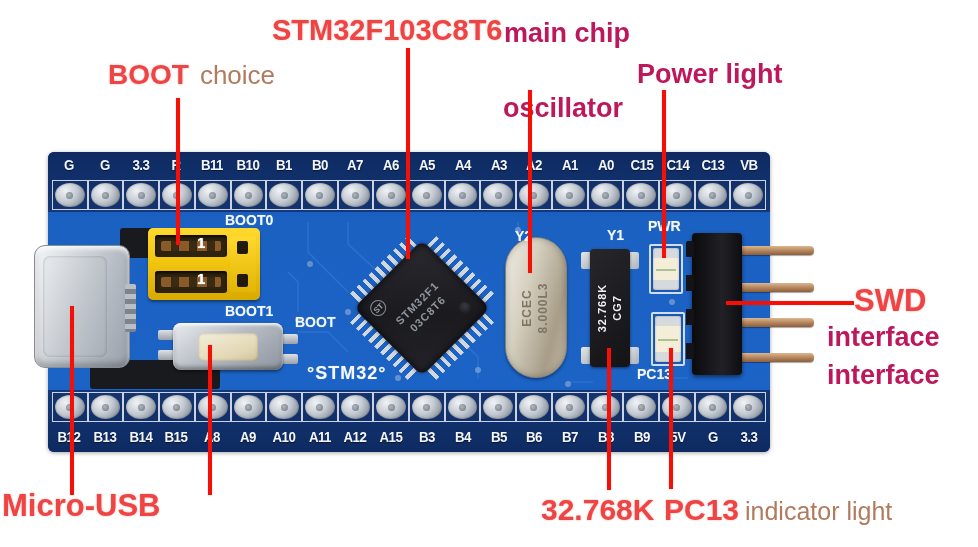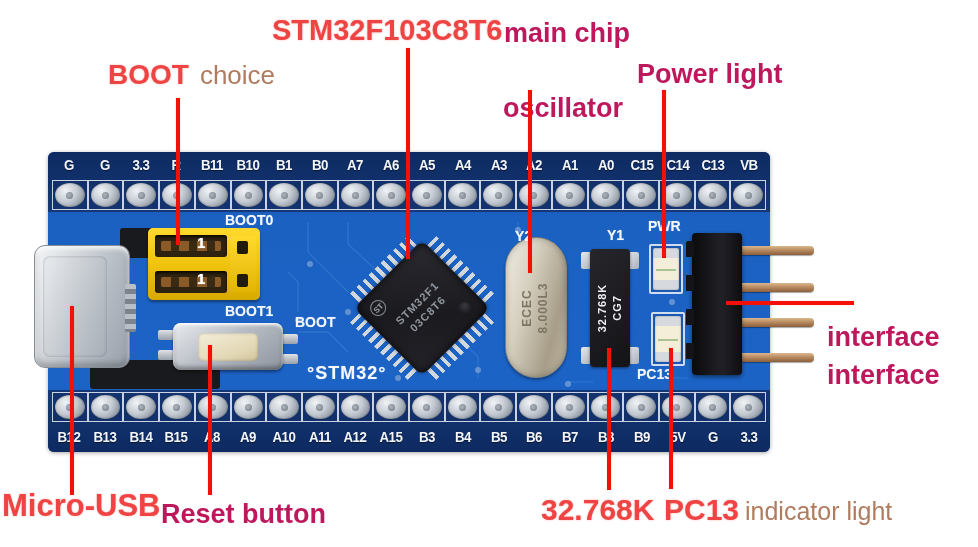--- a/index.html
+++ b/index.html
@@ -170,24 +170,24 @@
 
 <div class="stage">
 
   <div class="ann ann-boot">
     <span class="red-txt">BOOT</span><span class="brown-reg sub">choice</span>
   </div>
   <div class="ann ann-chip red-txt">STM32F103C8T6</div>
   <div class="ann ann-mainchip brown-bold">main chip</div>
   <div class="ann ann-cry2 brown-bold">oscillator</div>
   <div class="ann ann-power brown-bold">Power light</div>
+  <div class="ann ann-swd red-txt">SWD</div>
   <div class="ann ann-debug brown-bold">interface</div>
   <div class="ann ann-iface brown-bold">interface</div>
   <div class="ann ann-usb red-txt">Micro-USB</div>
-  <div class="ann ann-reset brown-bold">Reset button</div>
   <div class="ann ann-rtc red-txt">32.768K</div>
   <div class="ann ann-pc13 red-txt">PC13</div>
   <div class="ann ann-ind brown-reg">indicator light</div>
 
   <div class="rline rl-boot"></div>
   <div class="rline rl-chip"></div>
   <div class="rline rl-crystal"></div>
   <div class="rline rl-power"></div>
   <div class="rline rl-swd"></div>
   <div class="rline rl-usb"></div>

